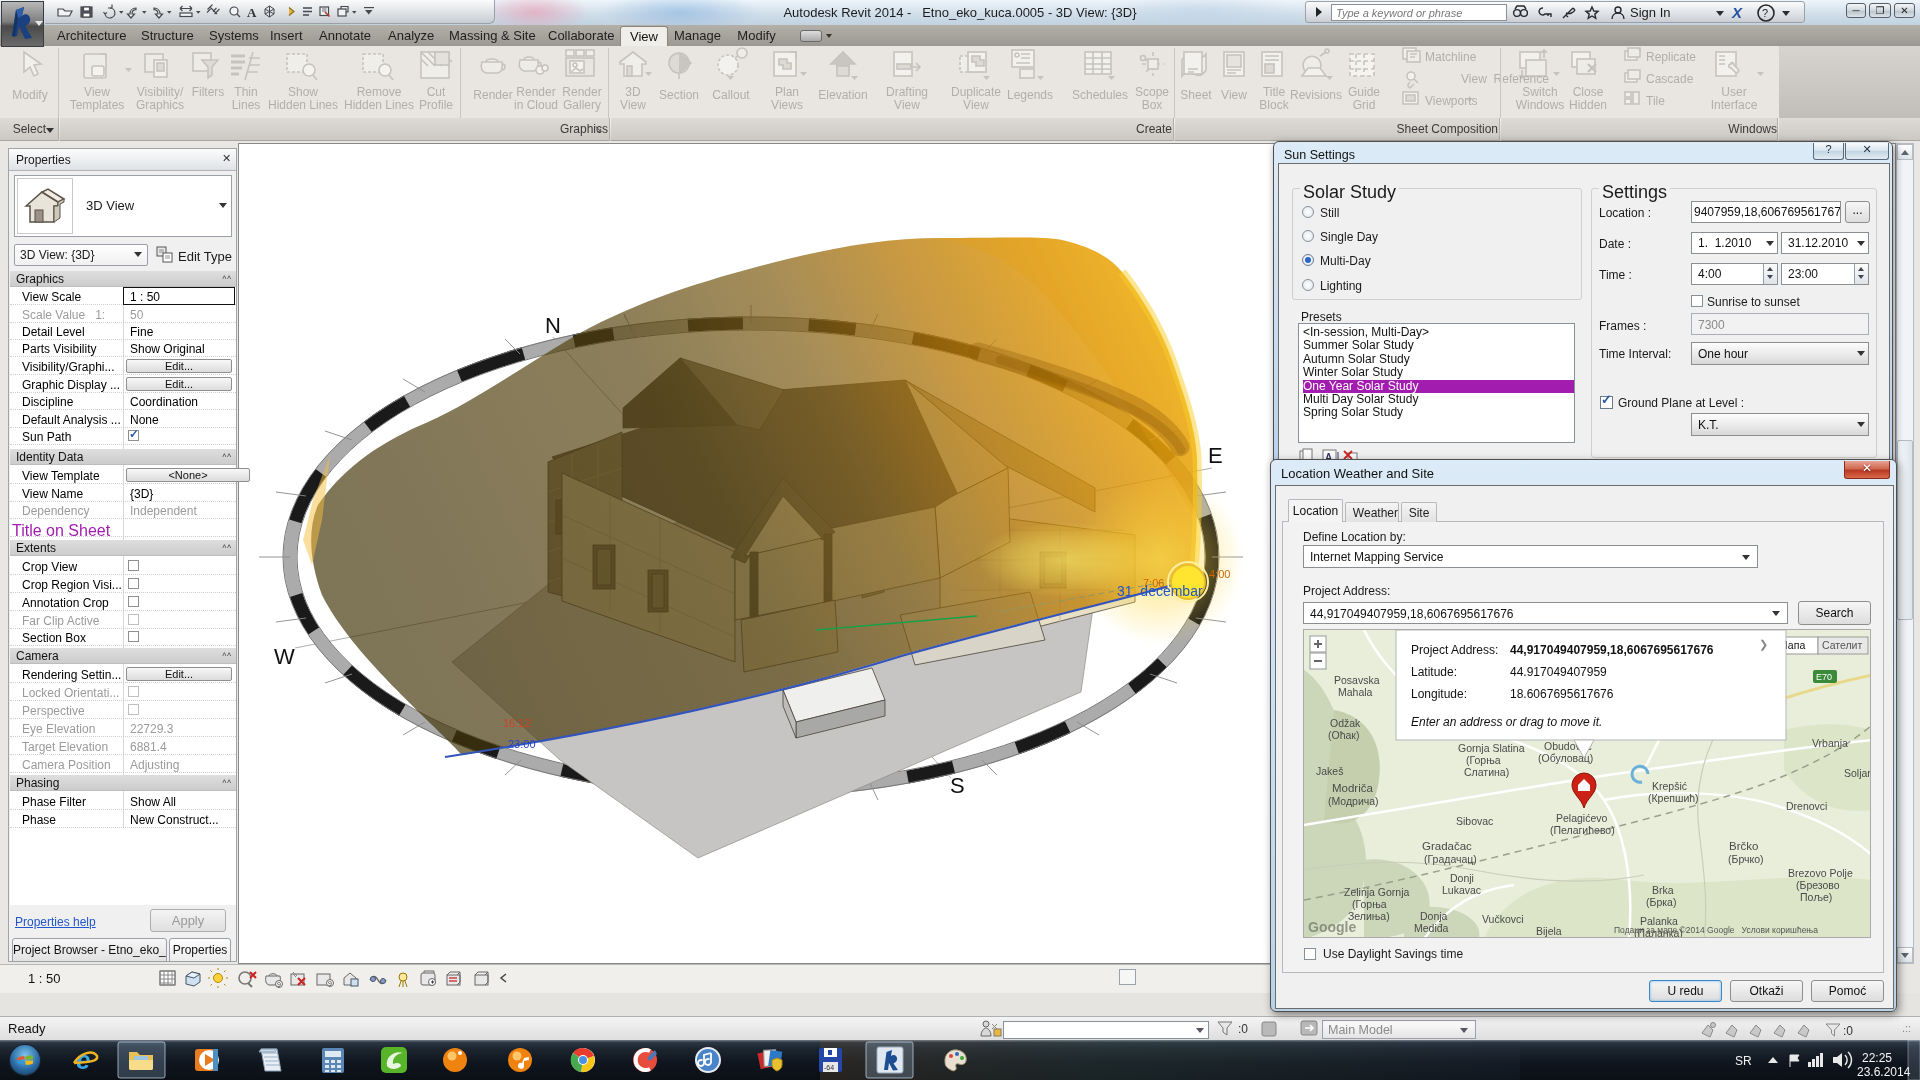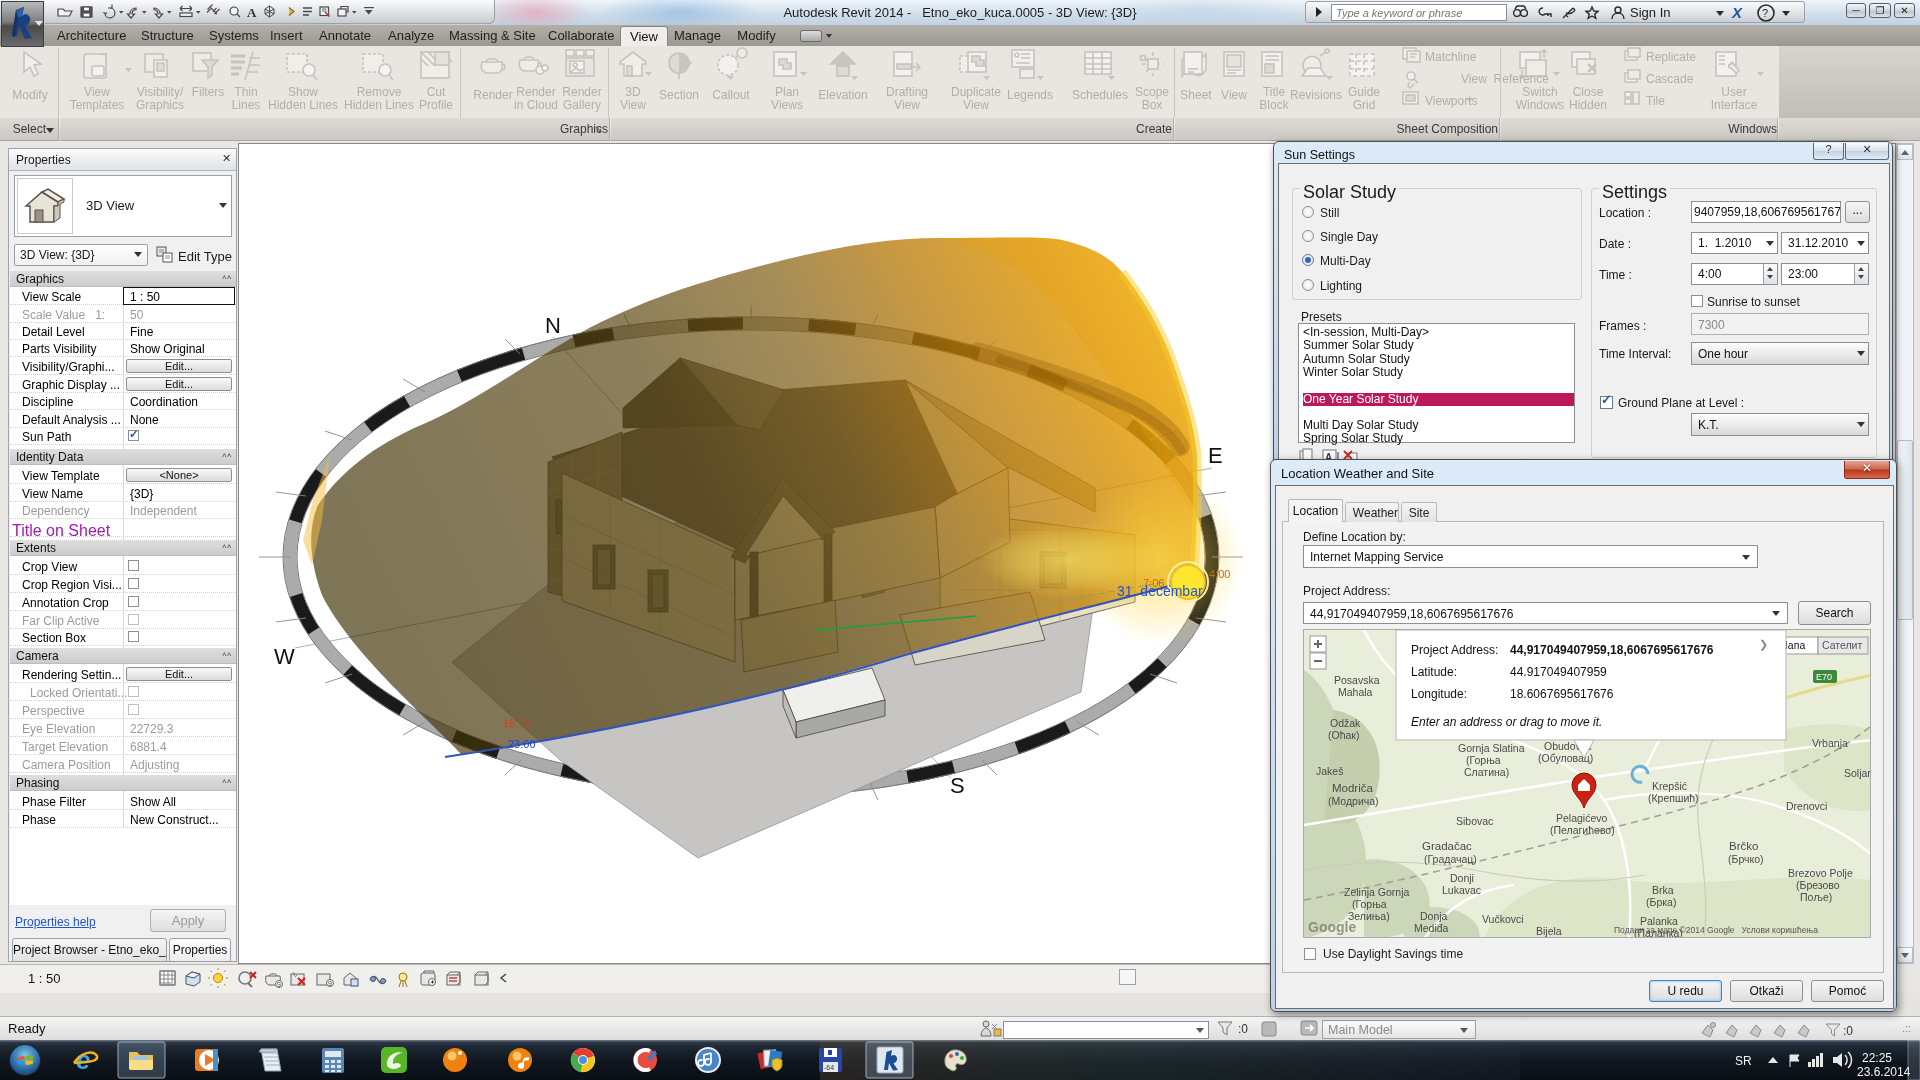--- a/index.html
+++ b/index.html
@@ -584,21 +584,21 @@
 <div class="abs" style="left:130px;top:413px;font-size:12px;white-space:nowrap; color:#000;">None</div>
 <div class="abs" style="left:10px;top:428px;width:226px;height:17px;border-bottom:1px dotted #cfcfcf;"></div>
 <div class="abs" style="left:22px;top:430px;font-size:12px;white-space:nowrap; color:#000;">Sun Path</div>
 <div class="abs" style="left:128px;top:430px;width:11px;height:11px;border:1px solid #8f8f8f;background:#fff;"></div>
 <div class="abs" style="left:129px;top:427px;font-size:12px;color:#2a5cab;font-weight:bold;">✓</div>
 <div class="abs" style="left:10px;top:449px;width:226px;height:16px;background:linear-gradient(#dedede,#cccccc);border-bottom:1px solid #bdbdbd;"></div>
 <div class="abs" style="left:16px;top:450px;font-size:12px;color:#111;">Identity Data</div>
 <div class="abs" style="left:222px;top:451px;font-size:8px;color:#444;">˄˄</div>
 <div class="abs" style="left:10px;top:467px;width:226px;height:17px;border-bottom:1px dotted #cfcfcf;"></div>
 <div class="abs" style="left:22px;top:469px;font-size:12px;color:#000;white-space:nowrap;">View Template</div>
-<div class="abs" style="left:126px;top:468px;width:106px;height:14px;border:1px solid #8e8e8e;border-radius:2px;background:linear-gradient(#f8f8f8,#dcdcdc);font-size:11px;color:#111;text-align:center;line-height:13px;">&lt;None&gt;</div>
+<div class="abs" style="left:126px;top:468px;width:124px;height:14px;border:1px solid #8e8e8e;border-radius:2px;background:linear-gradient(#f8f8f8,#dcdcdc);font-size:11px;color:#111;text-align:center;line-height:13px;">&lt;None&gt;</div>
 <div class="abs" style="left:10px;top:485px;width:226px;height:17px;border-bottom:1px dotted #cfcfcf;"></div>
 <div class="abs" style="left:22px;top:487px;font-size:12px;white-space:nowrap; color:#000;">View Name</div>
 <div class="abs" style="left:130px;top:487px;font-size:12px;white-space:nowrap; color:#000;">{3D}</div>
 <div class="abs" style="left:10px;top:502px;width:226px;height:17px;border-bottom:1px dotted #cfcfcf;"></div>
 <div class="abs" style="left:22px;top:504px;font-size:12px;white-space:nowrap; color:#9b9b9b;">Dependency</div>
 <div class="abs" style="left:130px;top:504px;font-size:12px;white-space:nowrap; color:#9b9b9b;">Independent</div>
 <div class="abs" style="left:10px;top:520px;width:226px;height:17px;border-bottom:1px dotted #cfcfcf;"></div>
 <div class="abs" style="left:12px;top:522px;font-size:16px;white-space:nowrap; color:#a21caf;">Title on Sheet</div>
 <div class="abs" style="left:130px;top:522px;font-size:12px;white-space:nowrap; color:#000;"></div>
 <div class="abs" style="left:10px;top:540px;width:226px;height:16px;background:linear-gradient(#dedede,#cccccc);border-bottom:1px solid #bdbdbd;"></div>
@@ -619,21 +619,21 @@
 <div class="abs" style="left:10px;top:629px;width:226px;height:17px;border-bottom:1px dotted #cfcfcf;"></div>
 <div class="abs" style="left:22px;top:631px;font-size:12px;white-space:nowrap; color:#000;">Section Box</div>
 <div class="abs" style="left:128px;top:631px;width:11px;height:11px;border:1px solid #8f8f8f;background:#fff;"></div>
 <div class="abs" style="left:10px;top:648px;width:226px;height:16px;background:linear-gradient(#dedede,#cccccc);border-bottom:1px solid #bdbdbd;"></div>
 <div class="abs" style="left:16px;top:649px;font-size:12px;color:#111;">Camera</div>
 <div class="abs" style="left:222px;top:650px;font-size:8px;color:#444;">˄˄</div>
 <div class="abs" style="left:10px;top:666px;width:226px;height:17px;border-bottom:1px dotted #cfcfcf;"></div>
 <div class="abs" style="left:22px;top:668px;font-size:12px;color:#000;white-space:nowrap;">Rendering Settin...</div>
 <div class="abs" style="left:126px;top:667px;width:106px;height:14px;border:1px solid #8e8e8e;border-radius:2px;background:linear-gradient(#f8f8f8,#dcdcdc);font-size:11px;color:#111;text-align:center;line-height:13px;">Edit...</div>
 <div class="abs" style="left:10px;top:684px;width:226px;height:17px;border-bottom:1px dotted #cfcfcf;"></div>
-<div class="abs" style="left:22px;top:686px;font-size:12px;white-space:nowrap; color:#9b9b9b;margin-left:8px;">Locked Orientati...</div>
+<div class="abs" style="left:22px;top:686px;font-size:12px;white-space:nowrap; color:#9b9b9b;">Locked Orientati...</div>
 <div class="abs" style="left:128px;top:686px;width:11px;height:11px;border:1px solid #c0c0c0;background:#fff;"></div>
 <div class="abs" style="left:10px;top:702px;width:226px;height:17px;border-bottom:1px dotted #cfcfcf;"></div>
 <div class="abs" style="left:22px;top:704px;font-size:12px;white-space:nowrap; color:#9b9b9b;">Perspective</div>
 <div class="abs" style="left:128px;top:704px;width:11px;height:11px;border:1px solid #c0c0c0;background:#fff;"></div>
 <div class="abs" style="left:10px;top:720px;width:226px;height:17px;border-bottom:1px dotted #cfcfcf;"></div>
 <div class="abs" style="left:22px;top:722px;font-size:12px;white-space:nowrap; color:#9b9b9b;">Eye Elevation</div>
 <div class="abs" style="left:130px;top:722px;font-size:12px;white-space:nowrap; color:#9b9b9b;">22729.3</div>
 <div class="abs" style="left:10px;top:738px;width:226px;height:17px;border-bottom:1px dotted #cfcfcf;"></div>
 <div class="abs" style="left:22px;top:740px;font-size:12px;white-space:nowrap; color:#9b9b9b;">Target Elevation</div>
 <div class="abs" style="left:130px;top:740px;font-size:12px;white-space:nowrap; color:#9b9b9b;">6881.4</div>
@@ -921,21 +921,21 @@
   <div class="abs" style="left:23px;top:66px;width:12px;height:12px;border-radius:50%;border:1px solid #8a9097;background:radial-gradient(#fff,#dfe5ea);"></div>
   <div class="txt12" style="left:41px;top:66px;">Single Day</div>
   <div class="abs" style="left:23px;top:90px;width:12px;height:12px;border-radius:50%;border:1px solid #6a7a8a;background:radial-gradient(#fff,#dfe5ea);"></div>
   <div class="abs" style="left:26px;top:93px;width:6px;height:6px;border-radius:50%;background:#2a66c8;"></div>
   <div class="txt12" style="left:41px;top:90px;">Multi-Day</div>
   <div class="abs" style="left:23px;top:115px;width:12px;height:12px;border-radius:50%;border:1px solid #8a9097;background:radial-gradient(#fff,#dfe5ea);"></div>
   <div class="txt12" style="left:41px;top:115px;">Lighting</div>
 
   <div class="txt12" style="left:22px;top:146px;">Presets</div>
   <div class="abs" style="left:19px;top:159px;width:277px;height:120px;background:#fff;border:1px solid #8a9097;">
-   <div style="font-size:12px;color:#111;padding:2px 0 0 4px;line-height:13.4px;">&lt;In-session, Multi-Day&gt;<br>Summer Solar Study<br>Autumn Solar Study<br>Winter Solar Study<br><span style="display:block;background:#be185d;color:#fff;margin:13px -0px;">One Year Solar Study</span>Multi Day Solar Study<br>Spring Solar Study</div>
+   <div style="font-size:12px;color:#111;padding:2px 0 0 4px;line-height:13.4px;">&lt;In-session, Multi-Day&gt;<br>Summer Solar Study<br>Autumn Solar Study<br>Winter Solar Study<br><span style="display:block;background:#a21caf;color:#fff;margin:0 -0px;">One Year Solar Study</span>Multi Day Solar Study<br>Spring Solar Study</div>
   </div>
   <svg class="abs" style="left:20px;top:284px;" width="95" height="18" viewBox="0 0 95 18">
    <g fill="#f0f0f0" stroke="#777">
     <rect x="1" y="3" width="9" height="11"></rect>
           <rect x="4" y="1" width="9" height="11" fill="#fafafa"></rect>
     <rect x="24" y="2" width="13" height="13" fill="#fafafa"></rect>
           <text x="26" y="13" font-size="10" fill="#336" stroke="none" font-weight="bold">A</text>
           <path d="M39 4 v10" stroke="#336"></path>
     <rect x="49" y="5" width="9" height="10" fill="#fafafa"></rect>
           <path d="M45 3 l8 8 m0 -8 l-8 8" stroke="#c22" stroke-width="1.8"></path>

